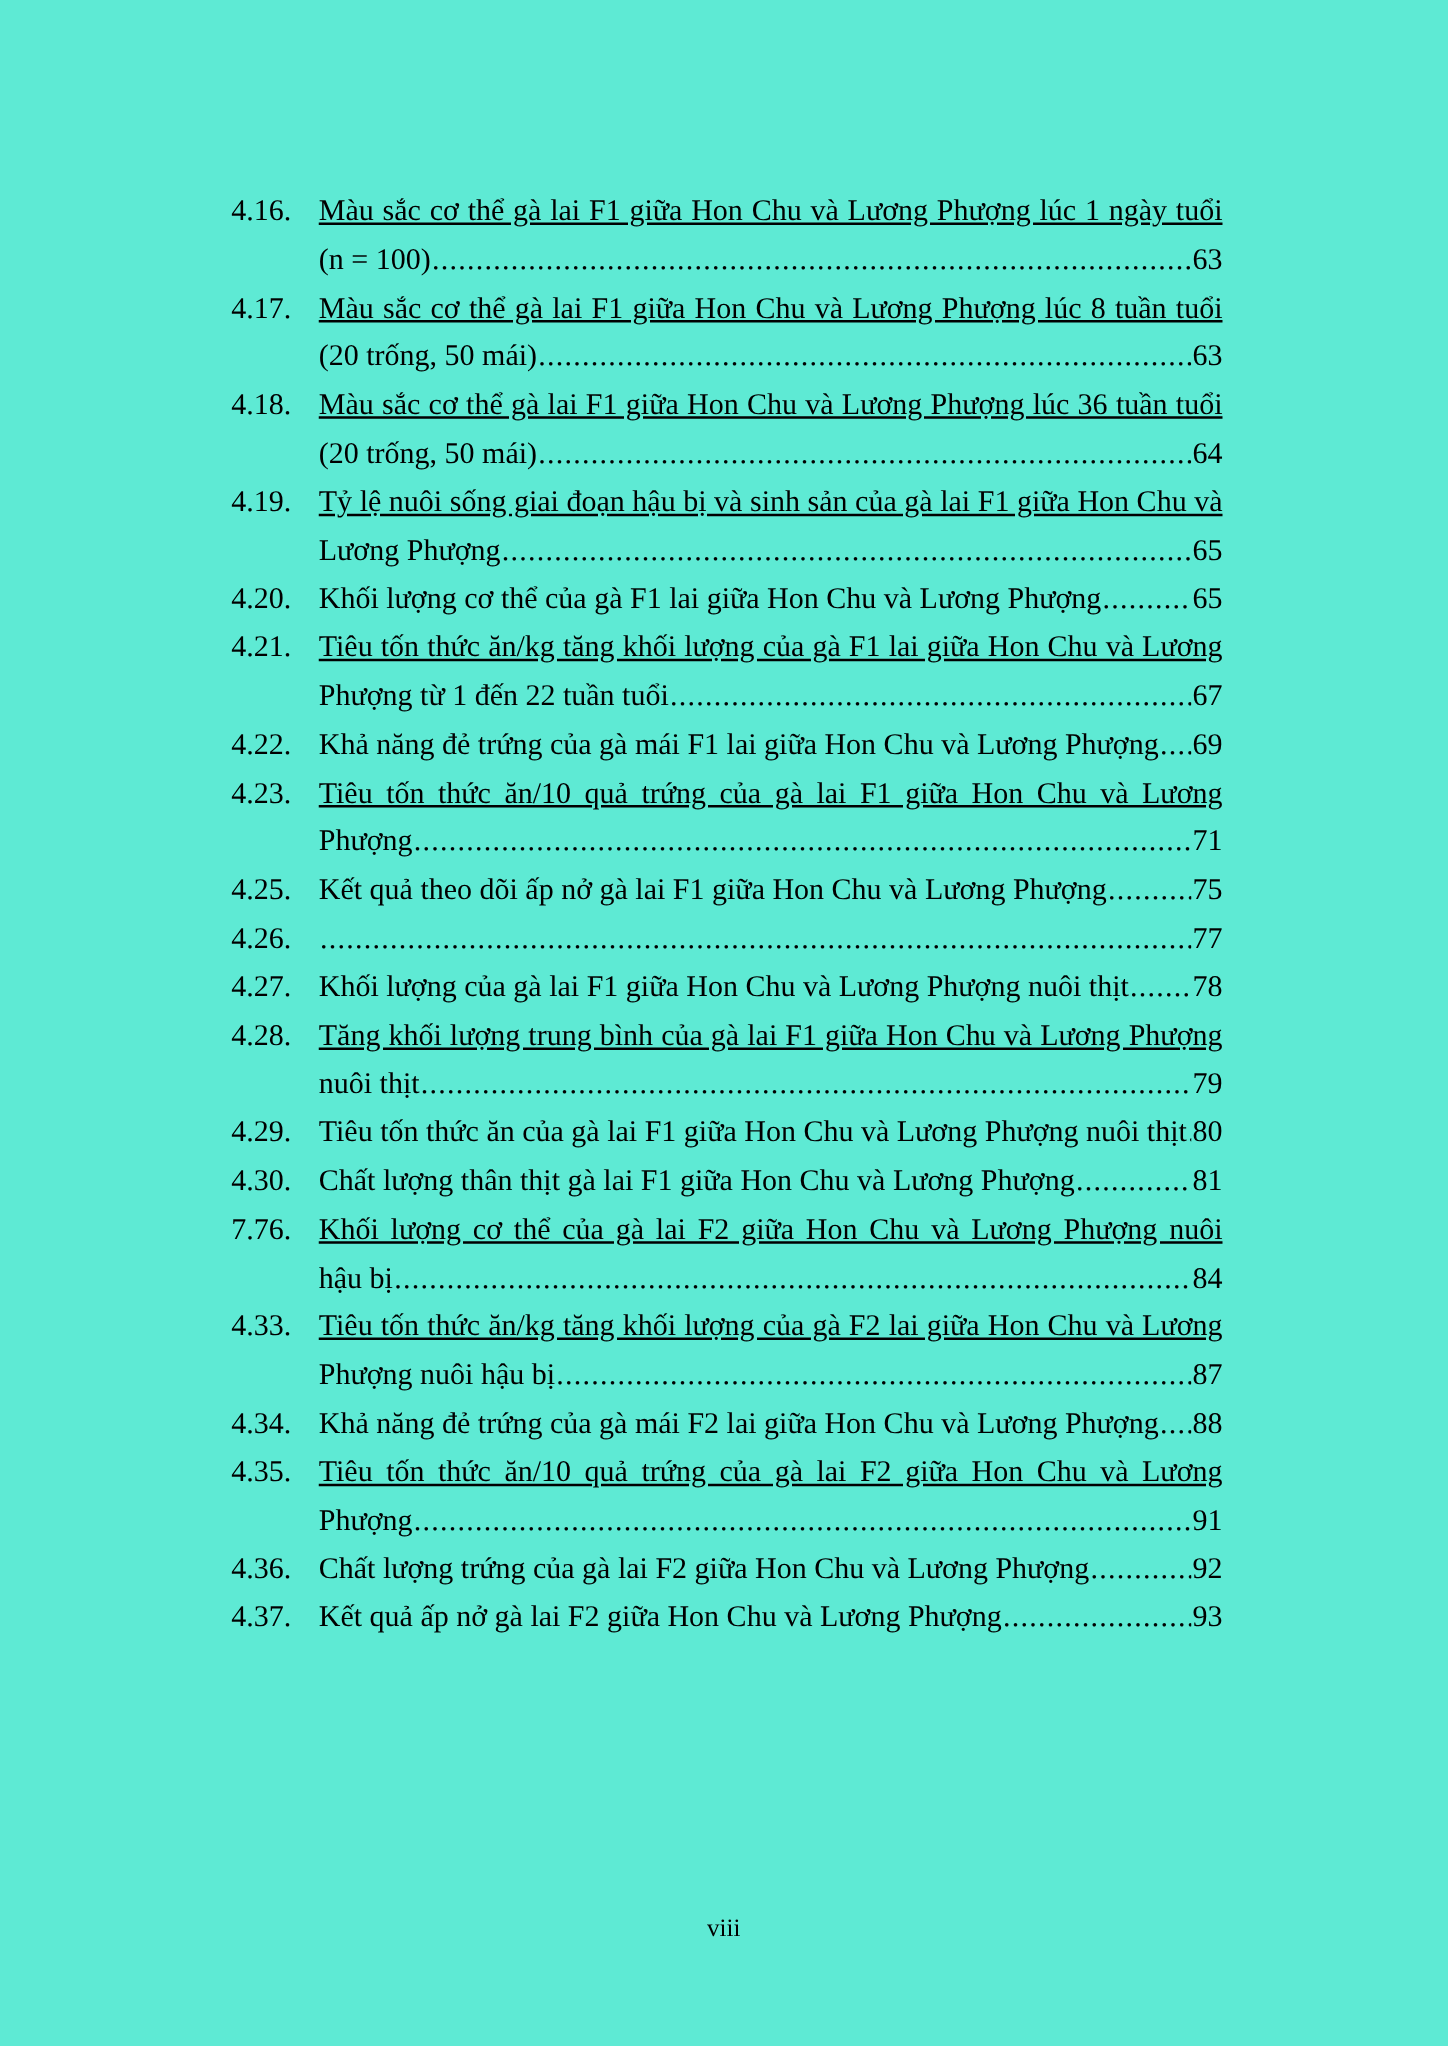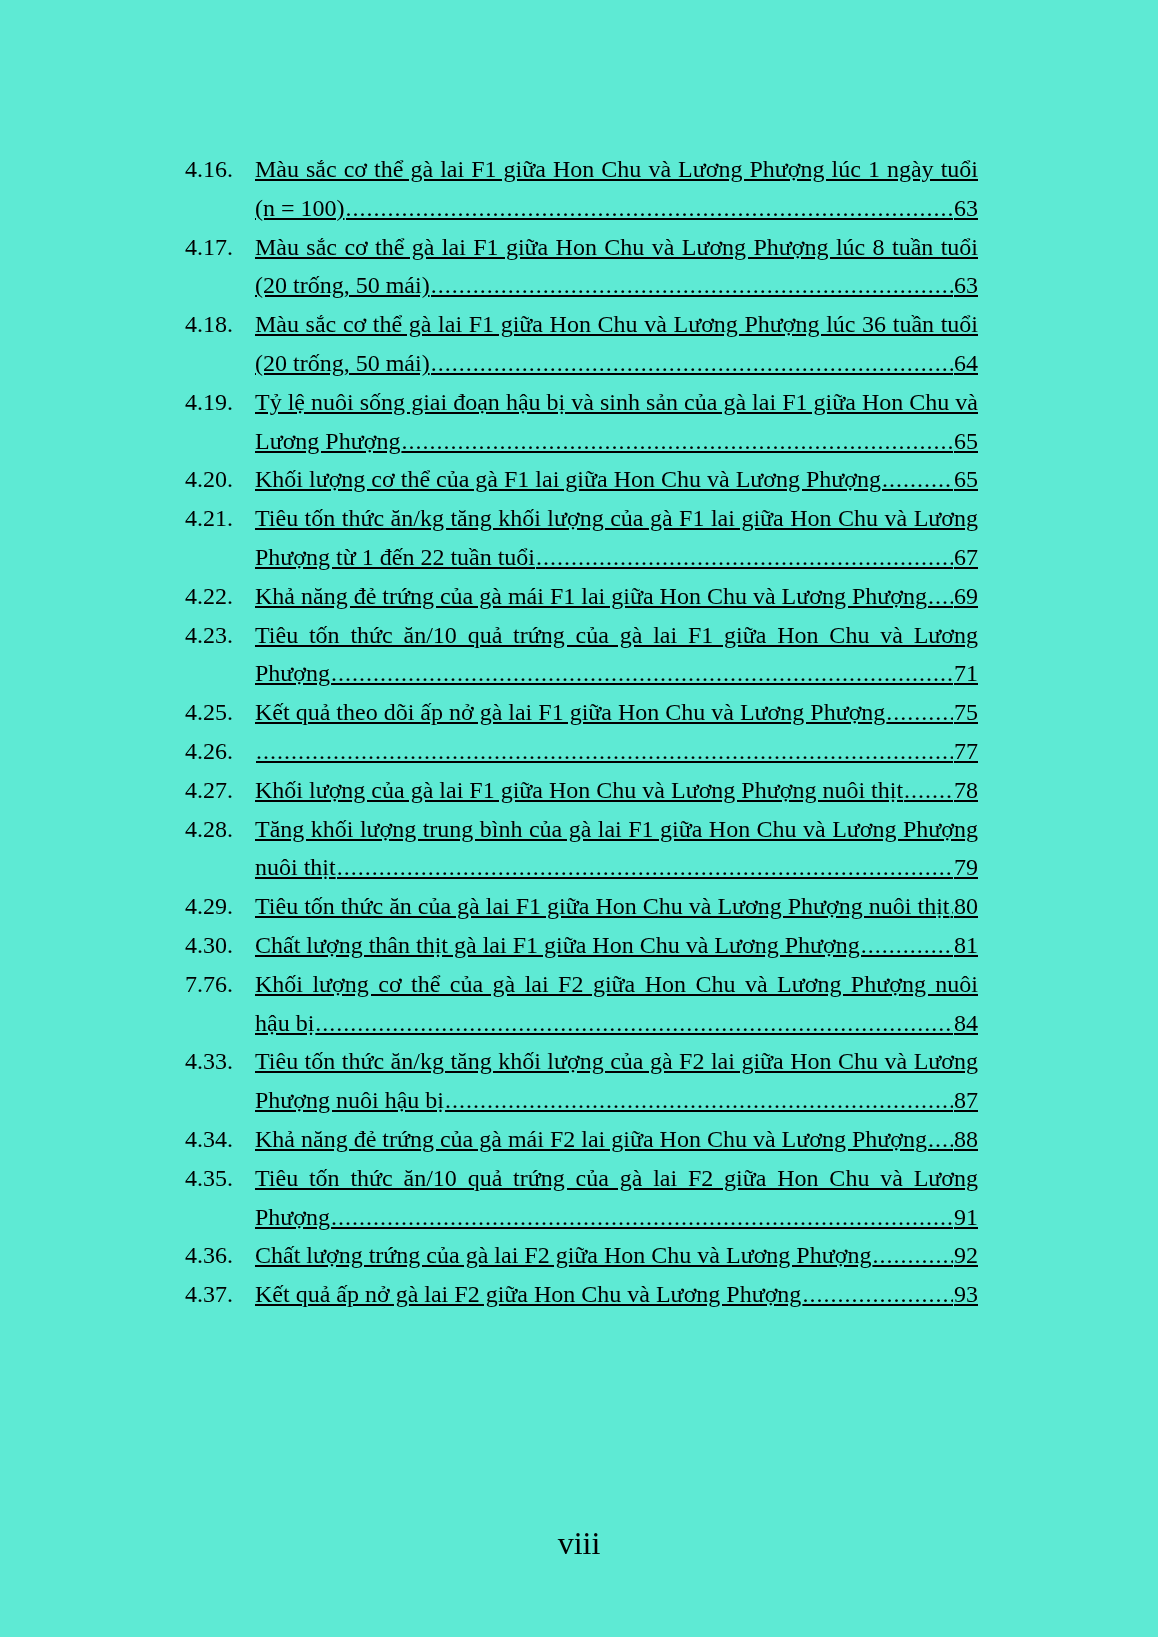--- a/index.html
+++ b/index.html
@@ -35,21 +35,20 @@
     top: 0;
   }
   .first-line {
     text-align: justify;
     text-align-last: justify;
     text-decoration: underline;
   }
   .last-line {
     display: flex;
     align-items: flex-start;
-    text-decoration: underline;
   }
   .last-text {
     white-space: nowrap;
   }
   .leader {
     flex: 1 1 auto;
     overflow: hidden;
     white-space: nowrap;
     margin: 0 1px;
     min-width: 0;
@@ -61,21 +60,21 @@
   .page-num {
     white-space: nowrap;
     flex: 0 0 auto;
   }
   .footer {
     position: absolute;
     top: 1524px;
     left: 0;
     width: 100%;
     text-align: center;
-    font-size: 32px;
+    font-size: 20px;
     line-height: 38px;
   }
 </style>
 </head>
 <body>
 
 <div class="sheet">
   <div class="toc" id="toc-list">
   <div class="entry">
     <span class="num">4.16.</span>

